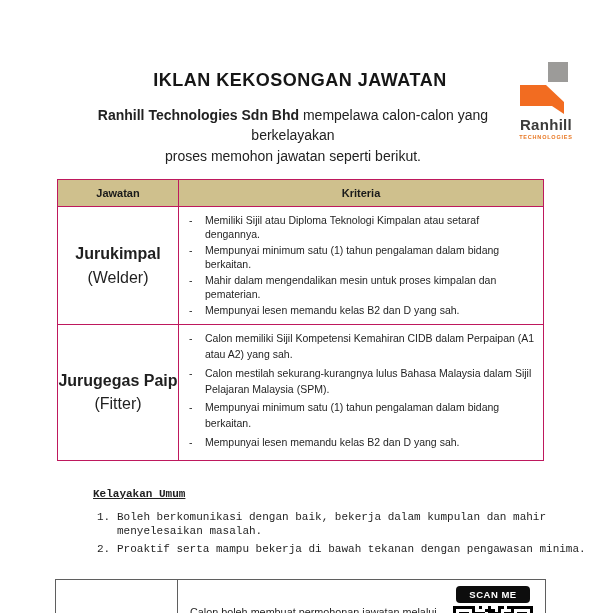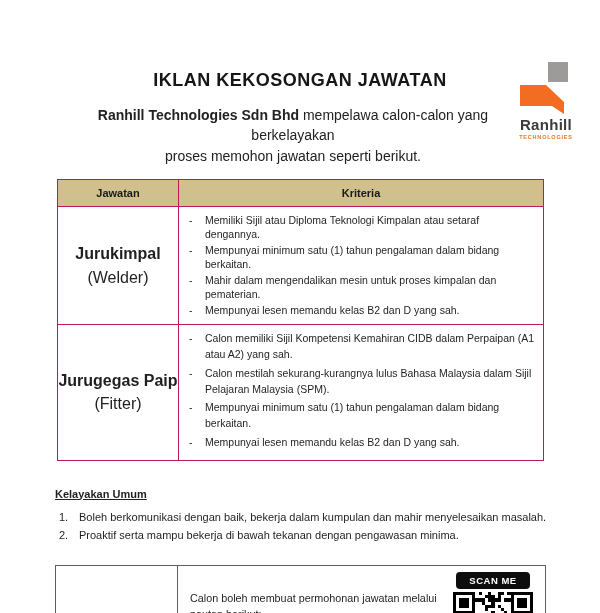--- a/index.html
+++ b/index.html
@@ -34,21 +34,21 @@
   .job-cell { text-align:center; font-size:16px; line-height:1.45; }
   .job-title { font-weight:bold; }
   .crit-cell { padding:6px 8px 6px 10px; }
   .crit { display:flex; margin-bottom:1px; line-height:1.38; }
   .crit .dash { width:16px; flex:0 0 16px; }
   .crit .ct { flex:1; max-width:336px; }
   .roomy .crit { margin-bottom:3px; line-height:1.5; }
   tr.r1 td { height:86px; }
   tr.r2 td { height:105px; }
   
-  .general { margin:27px 0 0 55px; font-size:11px; }
+  .general { margin:27px 0 0 93px; font-size:11px;font-family:Liberation Mono, monospace; }
   .gen-heading { font-weight:bold; text-decoration:underline; font-size:11px; }
   .gen-list { margin-top:10px; }
   .gen-item { display:flex; margin-bottom:4px; line-height:1.3; }
   .gen-item .num { width:24px; flex:0 0 24px; padding-left:4px; }
   
   table.app {
     border-collapse:collapse; table-layout:fixed;
     margin:23px 0 0 55px; width:490px; font-size:10.8px;
   }
   table.app td { border:1px solid #5f5f5f; vertical-align:middle; }

